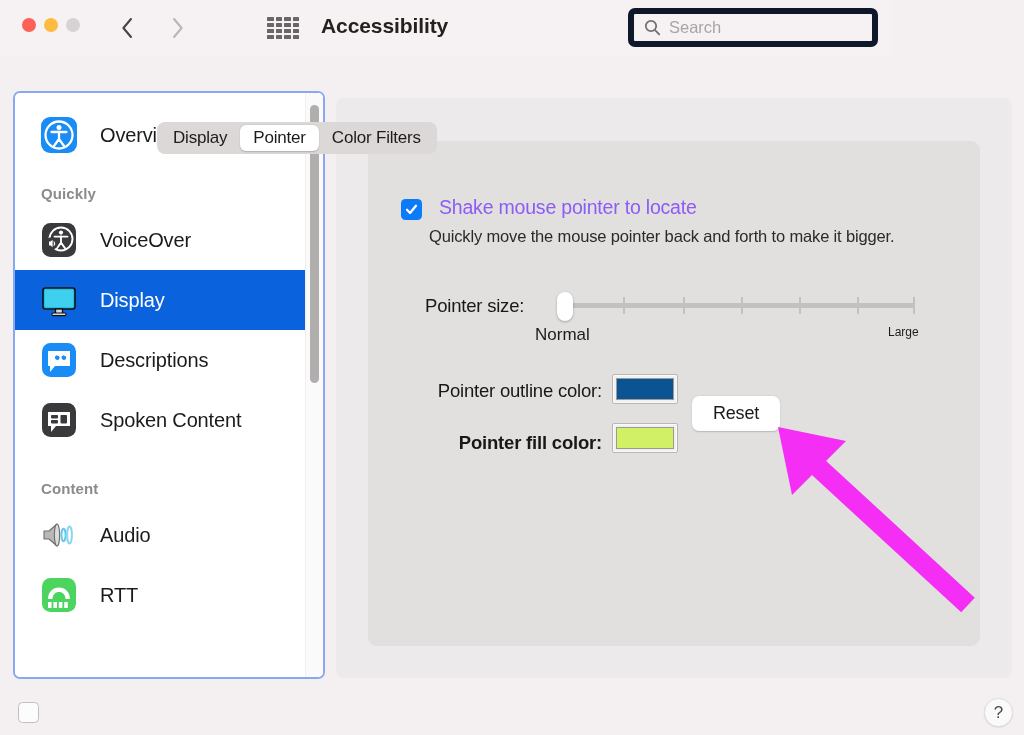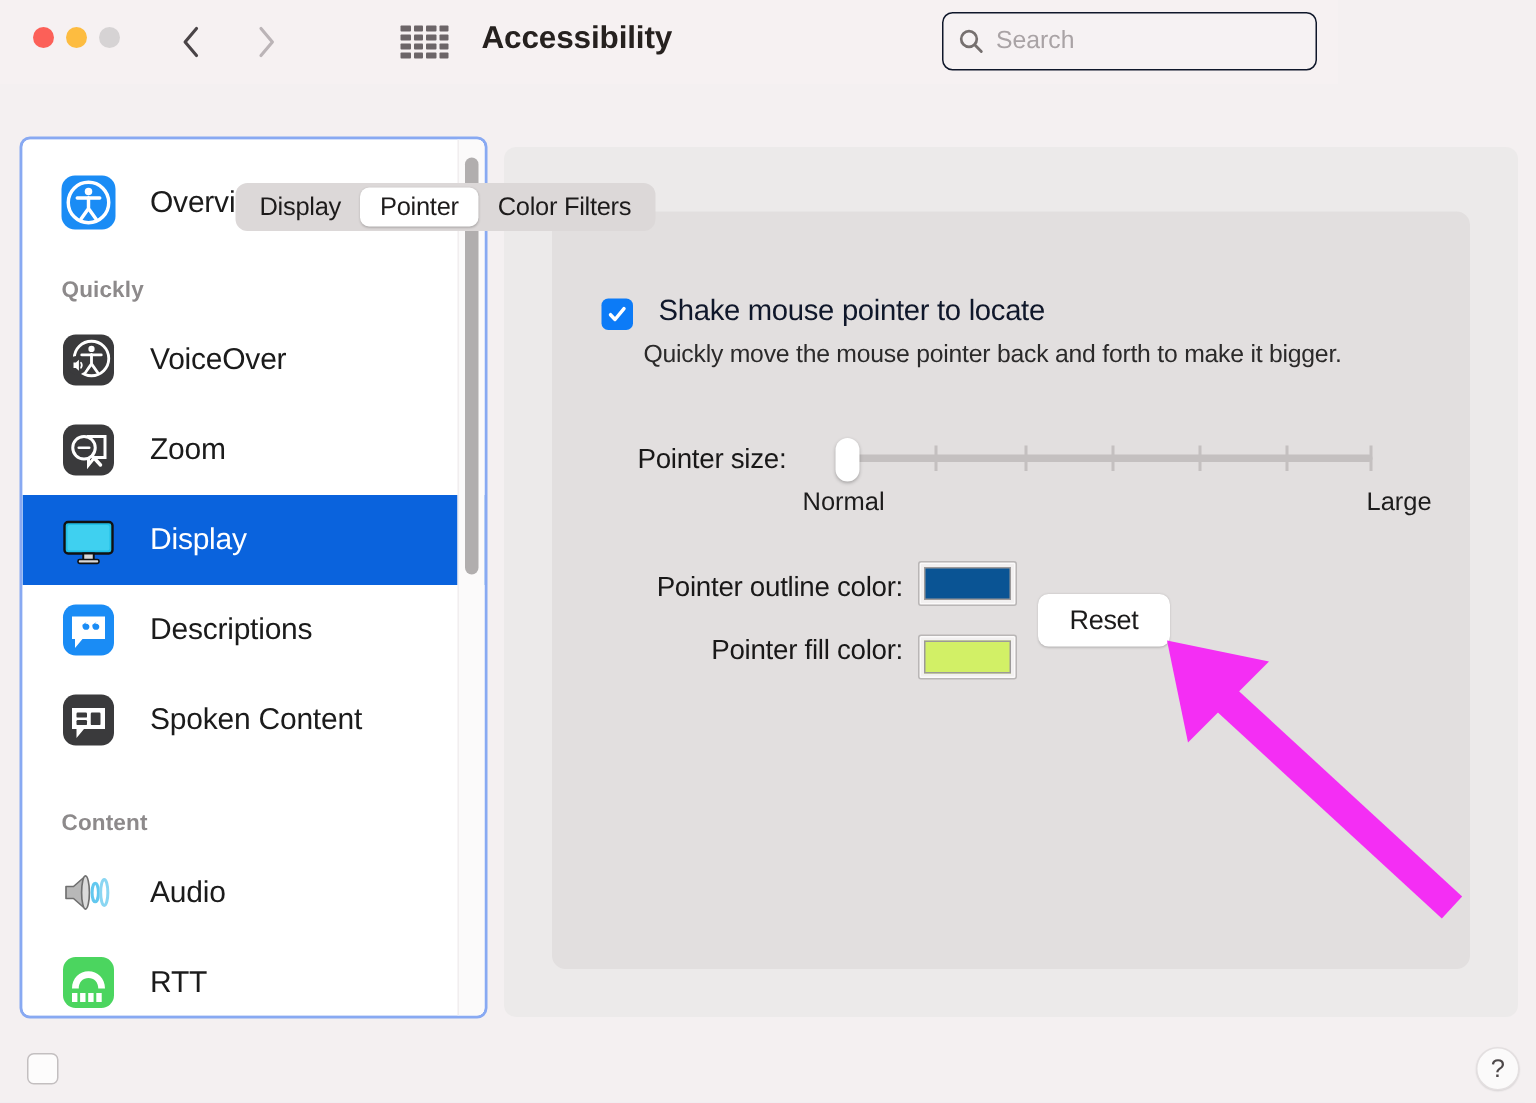--- a/index.html
+++ b/index.html
@@ -43,21 +43,21 @@
   }
   .grid-icon i { background: #6c6568; border-radius: 0.6px; display: block; }
 
   .app-title {
     position: absolute; left: 321px; top: 14px;
     font-size: 21px; font-weight: 700; color: #26211f; letter-spacing: -0.1px;
   }
 
   .searchbox {
     position: absolute; right: 14px; top: 8px; width: 250px; height: 39px;
-    border: 1px solid #0f172a; border-radius: 7px; background: #f6f2f3;
+    border: 6px solid #0f172a; border-radius: 7px; background: #f6f2f3;
     display: flex; align-items: center; padding: 0 10px; gap: 8px;
   }
   .searchbox .mag { width: 17px; height: 17px; flex: 0 0 auto; }
   .searchbox .mag circle { fill: none; stroke: #76706f; stroke-width: 1.8; }
   .searchbox .mag line { stroke: #76706f; stroke-width: 1.9; stroke-linecap: round; }
   .search-ph { font-size: 16.5px; color: #a9a3a5; }
 
   
   .sidebar-wrap {
     position: absolute; left: 13px; top: 91px; width: 312px; height: 588px;
@@ -115,50 +115,50 @@
   .tab.active { background: #ffffff; box-shadow: 0 0.5px 1.5px rgba(0,0,0,.2); }
 
   
   .chk-row { position: absolute; left: 401px; top: 196px; display: flex; gap: 17px; }
   .cbox {
     width: 21px; height: 21px; border-radius: 4.5px; flex: 0 0 auto; margin-top: 3px;
     background: #0c7bf7; display: flex; align-items: center; justify-content: center;
   }
   .cbox svg { width: 15px; height: 15px; }
   .cbox path { fill: none; stroke: #fff; stroke-width: 2.3; stroke-linecap: round; stroke-linejoin: round; }
-  .chk-main { font-size: 19.5px; color: #0f172a; letter-spacing: -0.2px; text-align: right; }
+  .chk-main { font-size: 19.5px; color: #8b5cf6; letter-spacing: -0.2px; text-align: right; }
   .chk-sub {
     position: absolute; left: 429px; top: 226px; width: 470px;
     font-size: 16.5px; color: #2b2a2a; line-height: 21px; letter-spacing: -0.15px;
   }
 
   
   .slider-label {
     position: absolute; left: 425px; top: 295px;
     font-size: 18.5px; color: #191818; letter-spacing: -0.2px;
   }
   .slider-track {
     position: absolute; left: 563px; top: 303px; width: 352px; height: 5px;
     background: #c4c0c0; border-radius: 3px;
   }
   .stick { position: absolute; top: -6px; width: 2px; height: 17px; background: #c4c0c0; }
   .sthumb {
     position: absolute; left: 557px; top: 292px; width: 16px; height: 29px;
     background: #fff; border-radius: 9px; box-shadow: 0 1px 2.5px rgba(0,0,0,.28);
   }
   .s-normal { position: absolute; left: 535px; top: 325px; font-size: 17px; color: #1d1c1c; }
-  .s-large  { position: absolute; left: 888px; top: 325px; font-size: 17px; color: #1d1c1c; margin-left: 23px; }
+  .s-large  { position: absolute; left: 888px; top: 325px; font-size: 12px; color: #1d1c1c; }
 
   
   .clr-label {
     position: absolute; font-size: 18.5px; color: #191818;
     letter-spacing: -0.2px; text-align: right; width: 210px;
   }
   .clr-label.outline { left: 392px; top: 380px; }
-  .clr-label.fill    { left: 392px; top: 422px; }
+  .clr-label.fill    { left: 392px; top: 432px; font-weight: bold; }
   .clr-well {
     position: absolute; width: 66px; height: 30px;
     background: #f2f0f0; border: 1px solid #b9b6b6; border-radius: 2px;
     padding: 3px; box-shadow: inset 0 0 0 1px #fbfafa;
   }
   .clr-well.outline { left: 612px; top: 374px; }
   .clr-well.fill    { left: 612px; top: 423px; }
   .clr-swatch { width: 100%; height: 100%; border: 1px solid #9c9999; }
 
   .reset-btn {
@@ -270,32 +270,20 @@
             <circle cx="22" cy="12.6" r="2.1" fill="#fff"></circle>
             <path d="M15.5 16.6 L28.5 16.6 M22 16.3 L22 22.6 M22 22.6 L17.8 28.5 M22 22.6 L26.2 28.5" stroke="#fff" stroke-width="1.9" stroke-linecap="round" fill="none"></path>
             <circle cx="12.5" cy="23.5" r="6.3" fill="#3a3a3c"></circle>
             <path d="M10 21.6 L11.6 21.6 L13.6 19.8 L13.6 27.2 L11.6 25.4 L10 25.4 Z" fill="#fff"></path>
             <path d="M15 21.8 a3 3 0 0 1 0 3.4" stroke="#fff" stroke-width="1.1" fill="none" stroke-linecap="round"></path>
           </svg>
         </span>
         <span class="sb-label">VoiceOver</span>
       </div>
 
-      <div class="sb-item">
-        <span class="sb-icon">
-          <svg viewBox="0 0 40 40" width="40" height="40">
-            <rect x="3" y="3" width="34" height="34" rx="8.5" fill="#3a3a3c"></rect>
-            <path d="M20 11 L31 11 L31 25 L24 25 L20 30 Z" fill="none" stroke="#fff" stroke-width="2"></path>
-            <circle cx="17" cy="18.5" r="7.5" fill="#3a3a3c" stroke="#fff" stroke-width="2"></circle>
-            <path d="M13.5 18.5 L20.5 18.5" stroke="#fff" stroke-width="1.7" stroke-linecap="round"></path>
-            <path d="M22.5 24 L28 30" stroke="#fff" stroke-width="2.3" stroke-linecap="round"></path>
-          </svg>
-        </span>
-        <span class="sb-label">Zoom</span>
-      </div>
 
       <div class="sb-item selected">
         <span class="sb-icon">
           <svg viewBox="0 0 40 40" width="40" height="40">
             <rect x="4" y="8" width="32" height="21" rx="2.4" fill="#21bfe8" stroke="#111" stroke-width="1.6"></rect>
             <rect x="6" y="10" width="28" height="17" rx="1.4" fill="#3fd0f0"></rect>
             <rect x="16.5" y="29" width="7" height="5" fill="#d8d8d8" stroke="#111" stroke-width="1.3"></rect>
             <rect x="13" y="33" width="14" height="2.6" rx="1.1" fill="#d8d8d8" stroke="#111" stroke-width="1.1"></rect>
           </svg>
         </span>

